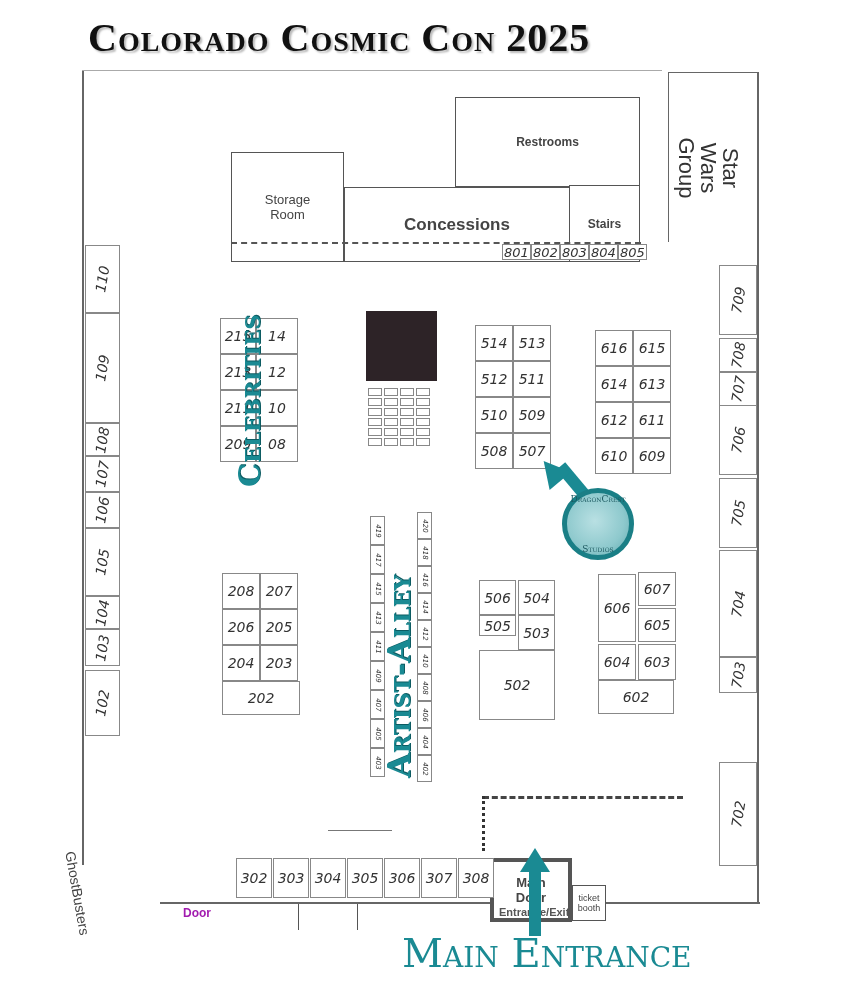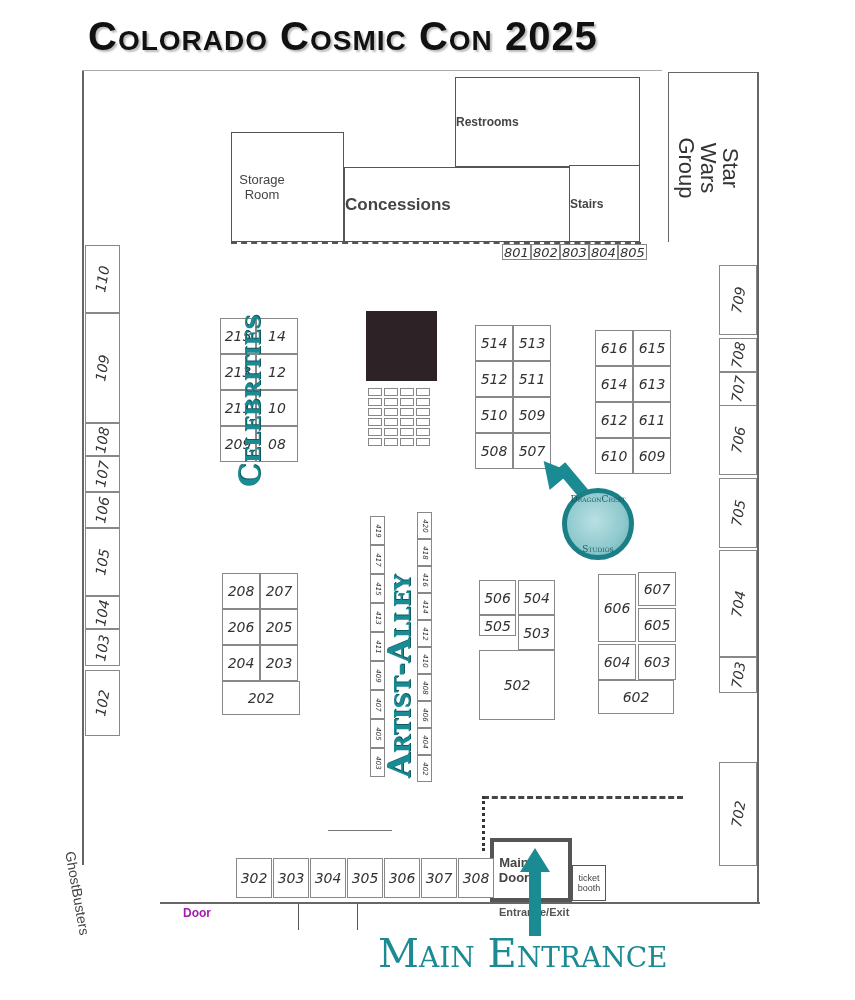--- a/index.html
+++ b/index.html
@@ -1,26 +1,26 @@
 <!DOCTYPE html>
 <html><head>
 <meta charset="utf-8">
 <style>
   * { box-sizing: border-box; margin: 0; padding: 0; }
   body { width: 855px; height: 1000px; background: #ffffff; position: relative; overflow: hidden; font-family: "Liberation Sans", sans-serif; color: #333; }
   .abs { position: absolute; }
-  .title { left: 88px; top: 14px; font-family: Liberation Sans, sans-serif; font-size: 40px; font-weight: bold; color: #111; letter-spacing: 1px; font-variant: small-caps; text-shadow: 2px 2px 2px #bbb; white-space: nowrap; }
+  .title { left: 88px; top: 14px; font-family: Liberation Serif, serif; font-size: 40px; font-weight: bold; color: #111; letter-spacing: 1px; font-variant: small-caps; text-shadow: 2px 2px 2px #bbb; white-space: nowrap; }
   .wall { position: absolute; background: #666; }
-  .room { position: absolute; border: 1.5px solid #555; background: #fff; display: flex; align-items: center; justify-content: flex-start; text-align: center; color: #444; }
+  .room { position: absolute; border: 1.5px solid #555; background: #fff; display: flex; align-items: center; justify-content: center; text-align: center; color: #444; margin-top: 20px; }
   .booth { position: absolute; border: 1.3px solid #888; background: #fff; display: flex; align-items: center; justify-content: center; font-family: "DejaVu Sans", sans-serif; font-size: 14px; color: #333; font-style: italic; }
   .booth.sm { font-size: 13px; }
   .booth.xs { font-size: 7px; }
   .rot { transform: rotate(-80deg); white-space: nowrap; }
   .rotR { transform: rotate(90deg); white-space: nowrap; }
-  .teal { color: #1a8a93; }
+  .teal { color: #1a8a93; margin-left: 24px; }
   .section-label { position: absolute; font-family: "DejaVu Serif", serif; font-weight: bold; color: #1a8a93; font-variant: small-caps; white-space: nowrap; transform-origin: left top; text-shadow: 1px 1px 0 #0d5c62; }
   .dash-h { position: absolute; height: 0; border-top: 3px dashed #444; }
   .dash-v { position: absolute; width: 0; border-left: 3px dashed #444; }
   .stage { position: absolute; background: #2d2327; }
   .chairs { position: absolute; display: grid; grid-template-columns: repeat(4, 1fr); gap: 2px; }
   .chairs div { border: 1px solid #888; height: 8px; background: #fff; }
   .logo { position: absolute; border-radius: 50%; background: radial-gradient(circle at 45% 45%, #b9e0e3 0%, #8ec9cd 60%, #5fa9ae 100%); border: 5px solid #1a7f86; display: flex; flex-direction: column; align-items: center; justify-content: center; font-family: "DejaVu Serif", serif; color: #1d5960; }
   .arrow { position: absolute; background: #1a8a93; }
 </style>
 </head>

